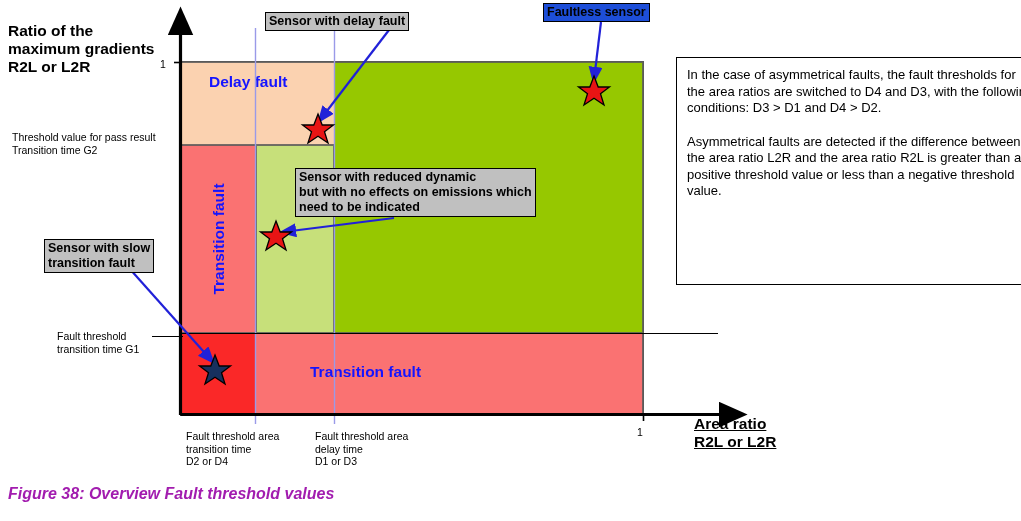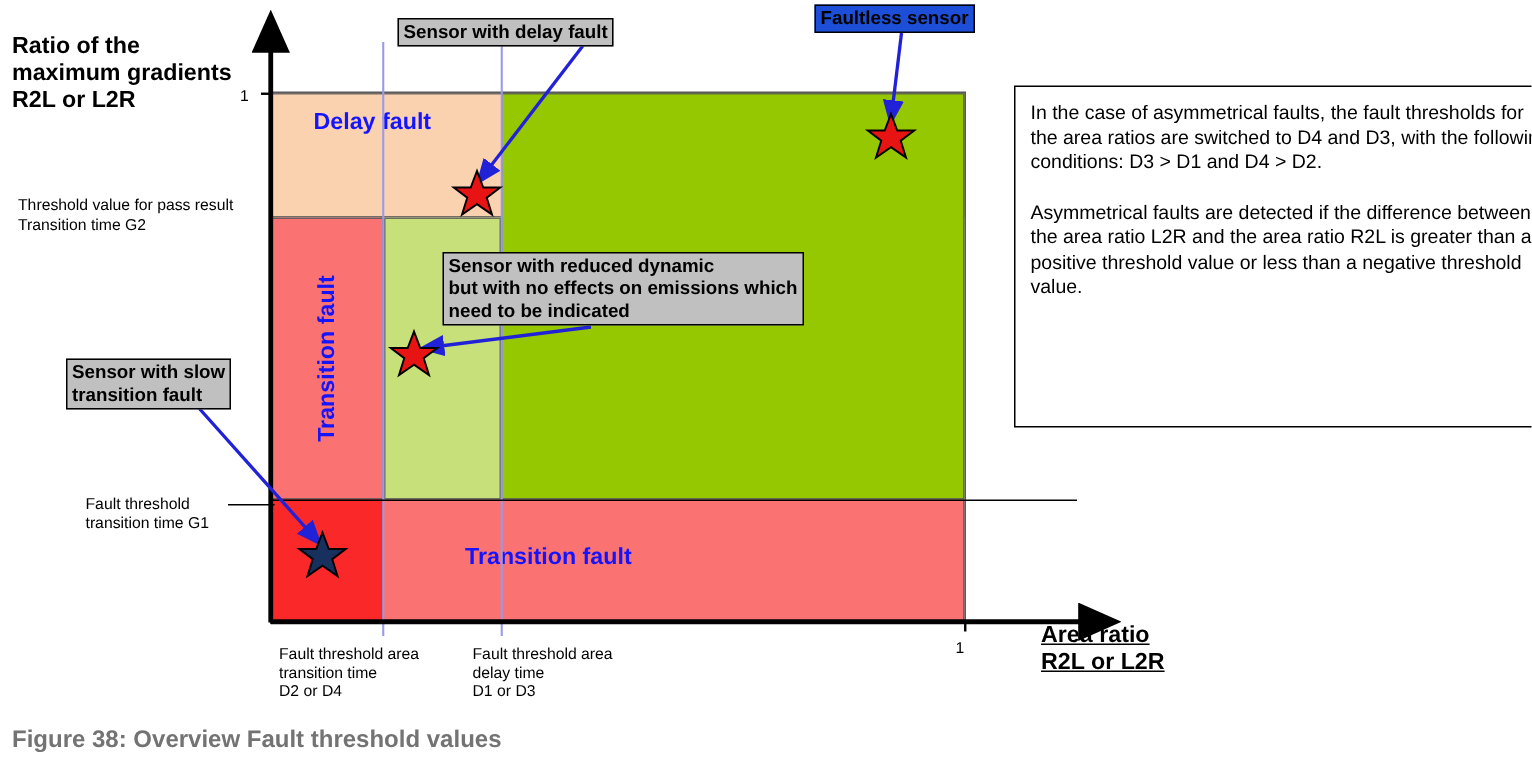--- a/index.html
+++ b/index.html
@@ -120,22 +120,23 @@
     color: #000;
     white-space: pre-line;
   }
   #info-box p.second { margin-top: 17px; }
 
   
   #caption {
     left: 8px; top: 485px;
     font-weight: bold;
     font-size: 16px;
-    color: #737373;
+    color: #a21caf;
     white-space: nowrap;
+    font-style: italic;
   }
 </style>
 </head>
 <body>
 
 <div id="stage">
 
   <div class="region abs" id="region-delay" style="background: rgb(251, 210, 176); border: 1px solid rgba(90, 90, 90, 0.85);"></div>
   <div class="region abs" id="region-transition" style="background: rgb(250, 114, 114); border: 1px solid rgba(90, 90, 90, 0.85);"></div>
   <div class="region abs" id="region-reduced" style="background: rgb(199, 224, 122); border: 1px solid rgba(90, 90, 90, 0.85);"></div>

